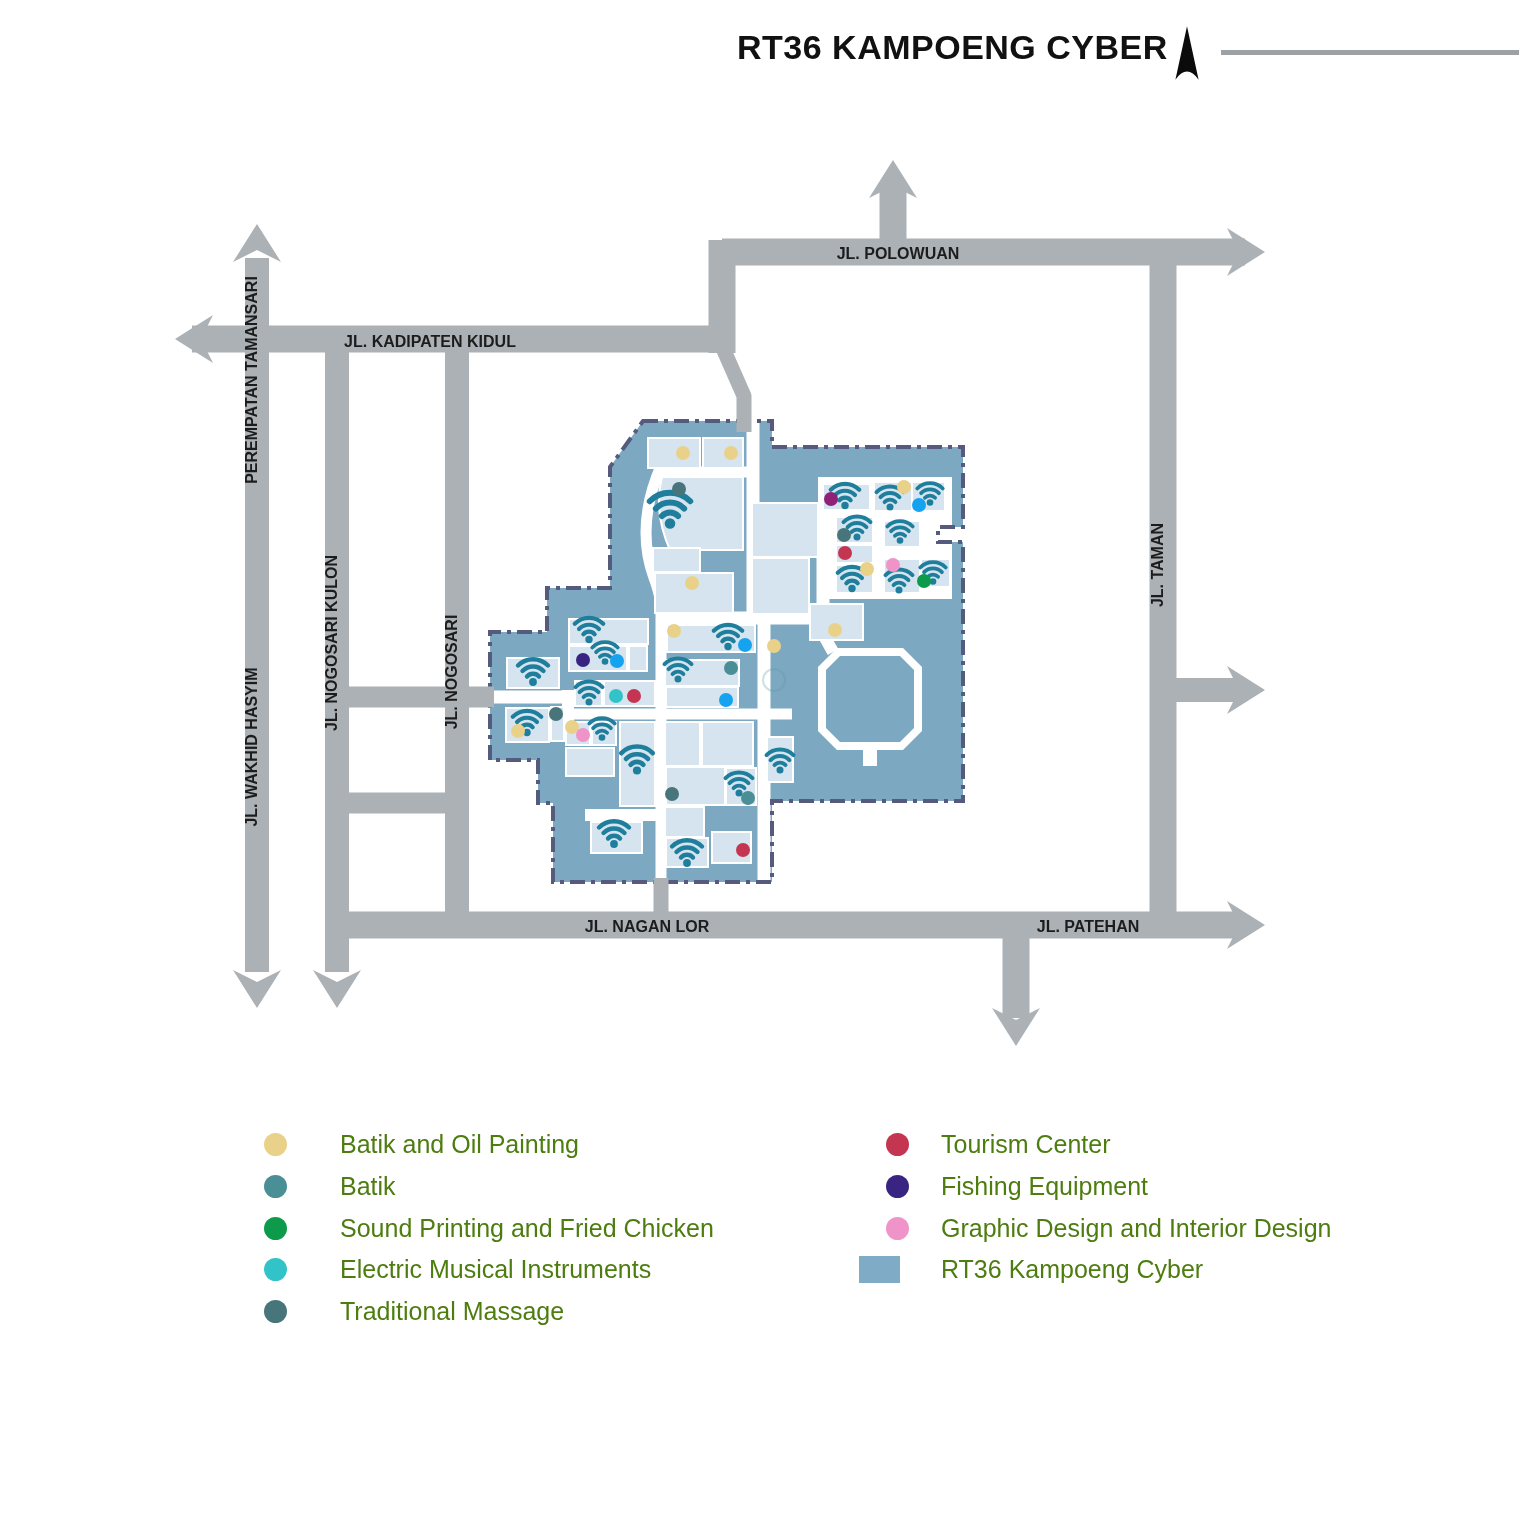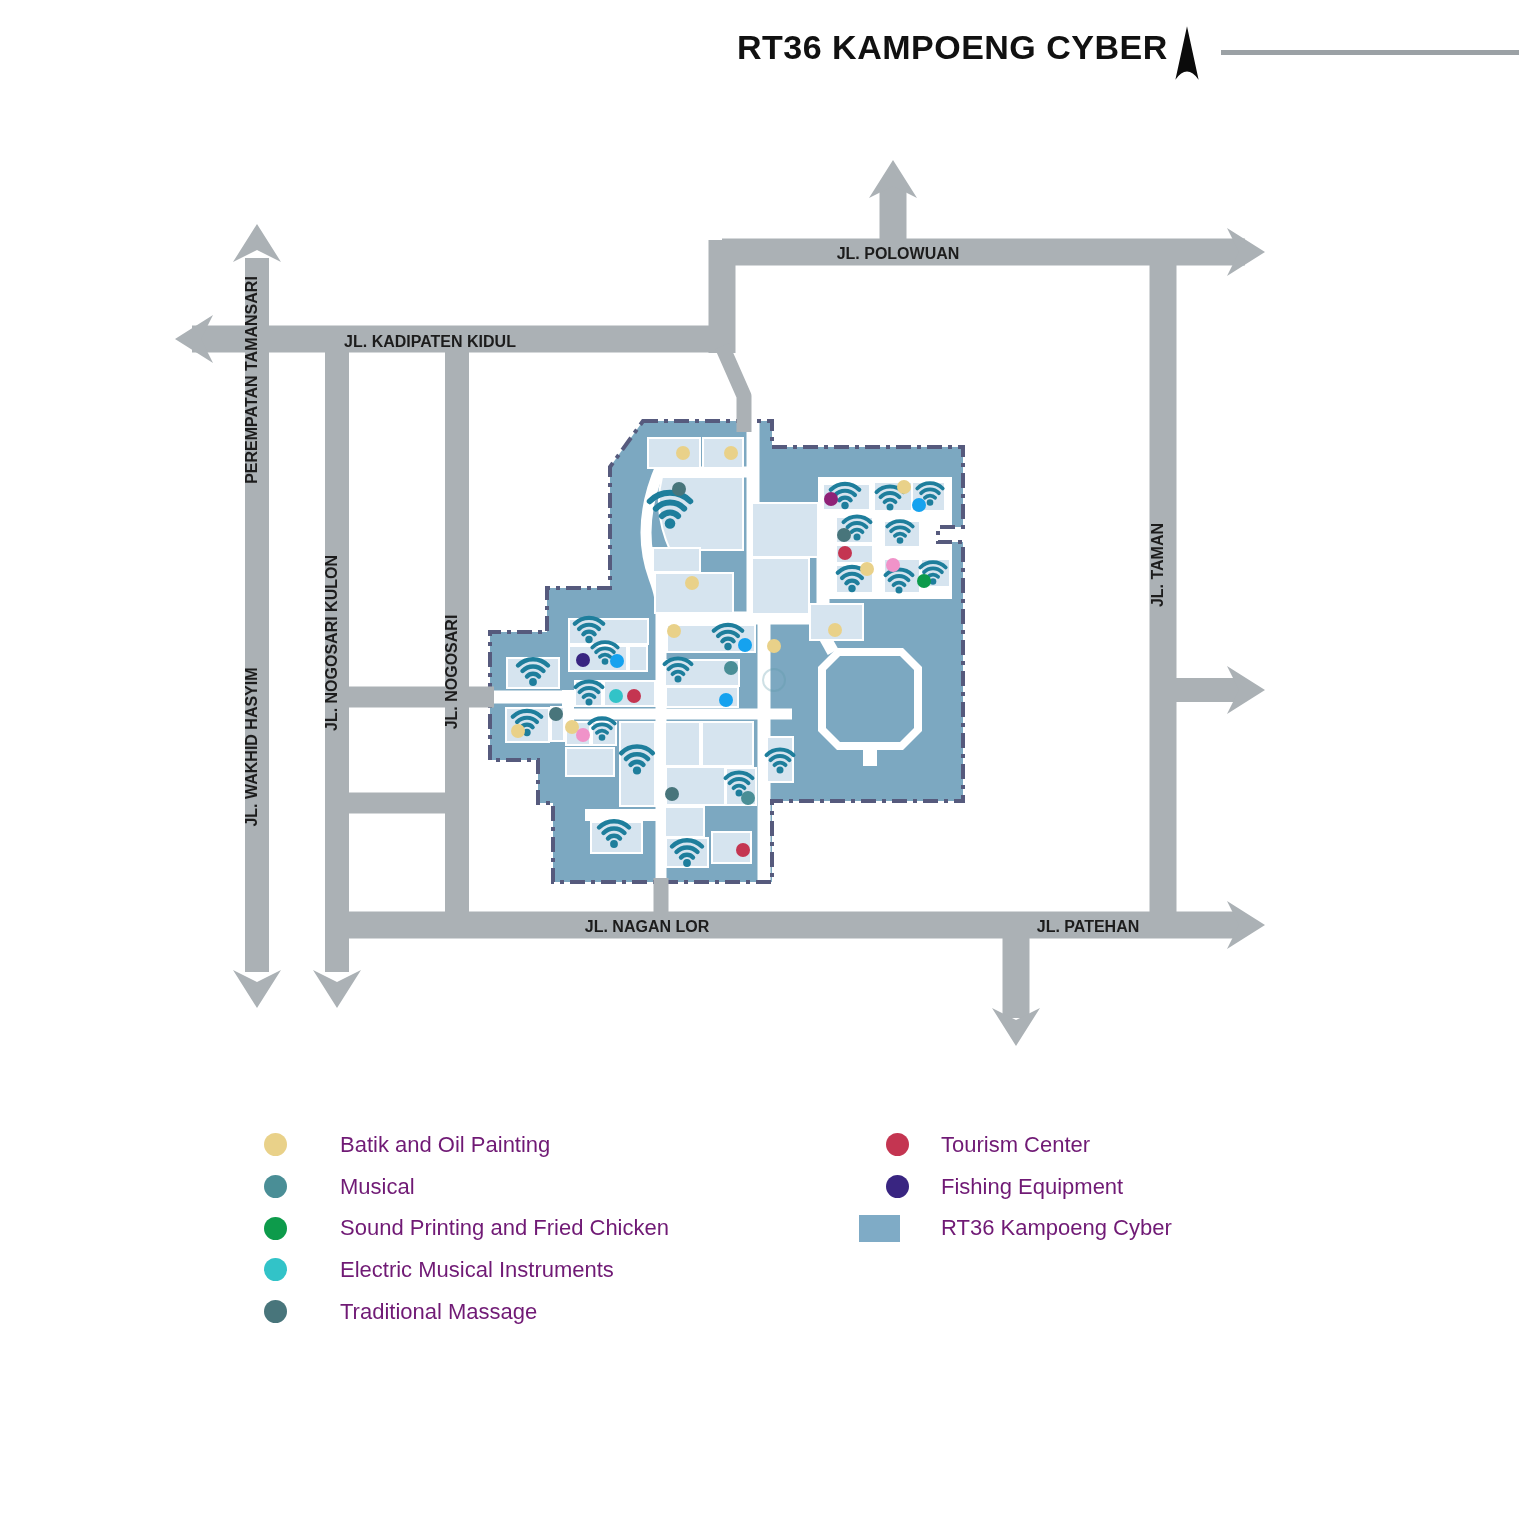--- a/index.html
+++ b/index.html
@@ -10,21 +10,21 @@
   .north-svg{position:absolute;left:1170px;top:24px;width:34px;height:58px;}
   .title-line{position:absolute;left:1221px;top:50px;width:298px;height:5px;background:#9BA1A5;}
   .map-svg{position:absolute;left:0;top:0;}
   .legend{position:absolute;left:0;top:1124px;width:1519px;}
   .legend-col{position:absolute;top:0;}
   .legend-col.left{left:264px;}
   .legend-col.right{left:886px;}
   .legend-row{display:flex;align-items:center;height:41.7px;}
   .swatch{flex:0 0 23px;width:23px;height:23px;}
   .swatch.dot{border-radius:50%;}
-  .legend-label{font-size:22px;color:#701a75;white-space:nowrap;}
+  .legend-label{font-size:25px;color:#4d7c0f;white-space:nowrap;}
   .legend-col.left .legend-label{margin-left:53px;}
   .legend-col.right .legend-label{margin-left:32px;}
 </style>
 </head>
 <body>
 
 <div class="stage">
   <div class="header">
     <h1>RT36 KAMPOENG CYBER</h1>
     <svg class="north-svg" viewBox="-14 -32 28 50">
@@ -300,21 +300,21 @@
     </svg>
 
   <div class="legend">
     <div class="legend-col left" id="legend-left">
         <div class="legend-row">
           <span class="swatch dot" style="background: rgb(233, 209, 137);"></span>
           <span class="legend-label">Batik and Oil Painting</span>
         </div>
         <div class="legend-row">
           <span class="swatch dot" style="background: rgb(74, 142, 150);"></span>
-          <span class="legend-label">Musical</span>
+          <span class="legend-label">Batik</span>
         </div>
         <div class="legend-row">
           <span class="swatch dot" style="background: rgb(13, 155, 75);"></span>
           <span class="legend-label">Sound Printing and Fried Chicken</span>
         </div>
         <div class="legend-row">
           <span class="swatch dot" style="background: rgb(50, 195, 200);"></span>
           <span class="legend-label">Electric Musical Instruments</span>
         </div>
         <div class="legend-row">
@@ -323,20 +323,24 @@
         </div>
       </div>
     <div class="legend-col right" id="legend-right">
         <div class="legend-row">
           <span class="swatch dot" style="background: rgb(196, 53, 81);"></span>
           <span class="legend-label">Tourism Center</span>
         </div>
         <div class="legend-row">
           <span class="swatch dot" style="background: rgb(57, 37, 129);"></span>
           <span class="legend-label">Fishing Equipment</span>
+        </div>
+        <div class="legend-row">
+          <span class="swatch dot" style="background: rgb(240, 147, 201);"></span>
+          <span class="legend-label">Graphic Design and Interior Design</span>
         </div>
         <div class="legend-row">
           <span class="swatch square" style="background: rgb(127, 171, 198); width: 41px; flex-basis: 41px; height: 27px; margin-left: -27px; margin-right: 9px;"></span>
           <span class="legend-label">RT36 Kampoeng Cyber</span>
         </div>
       </div>
   </div>
 </div>
 
 </body></html>

